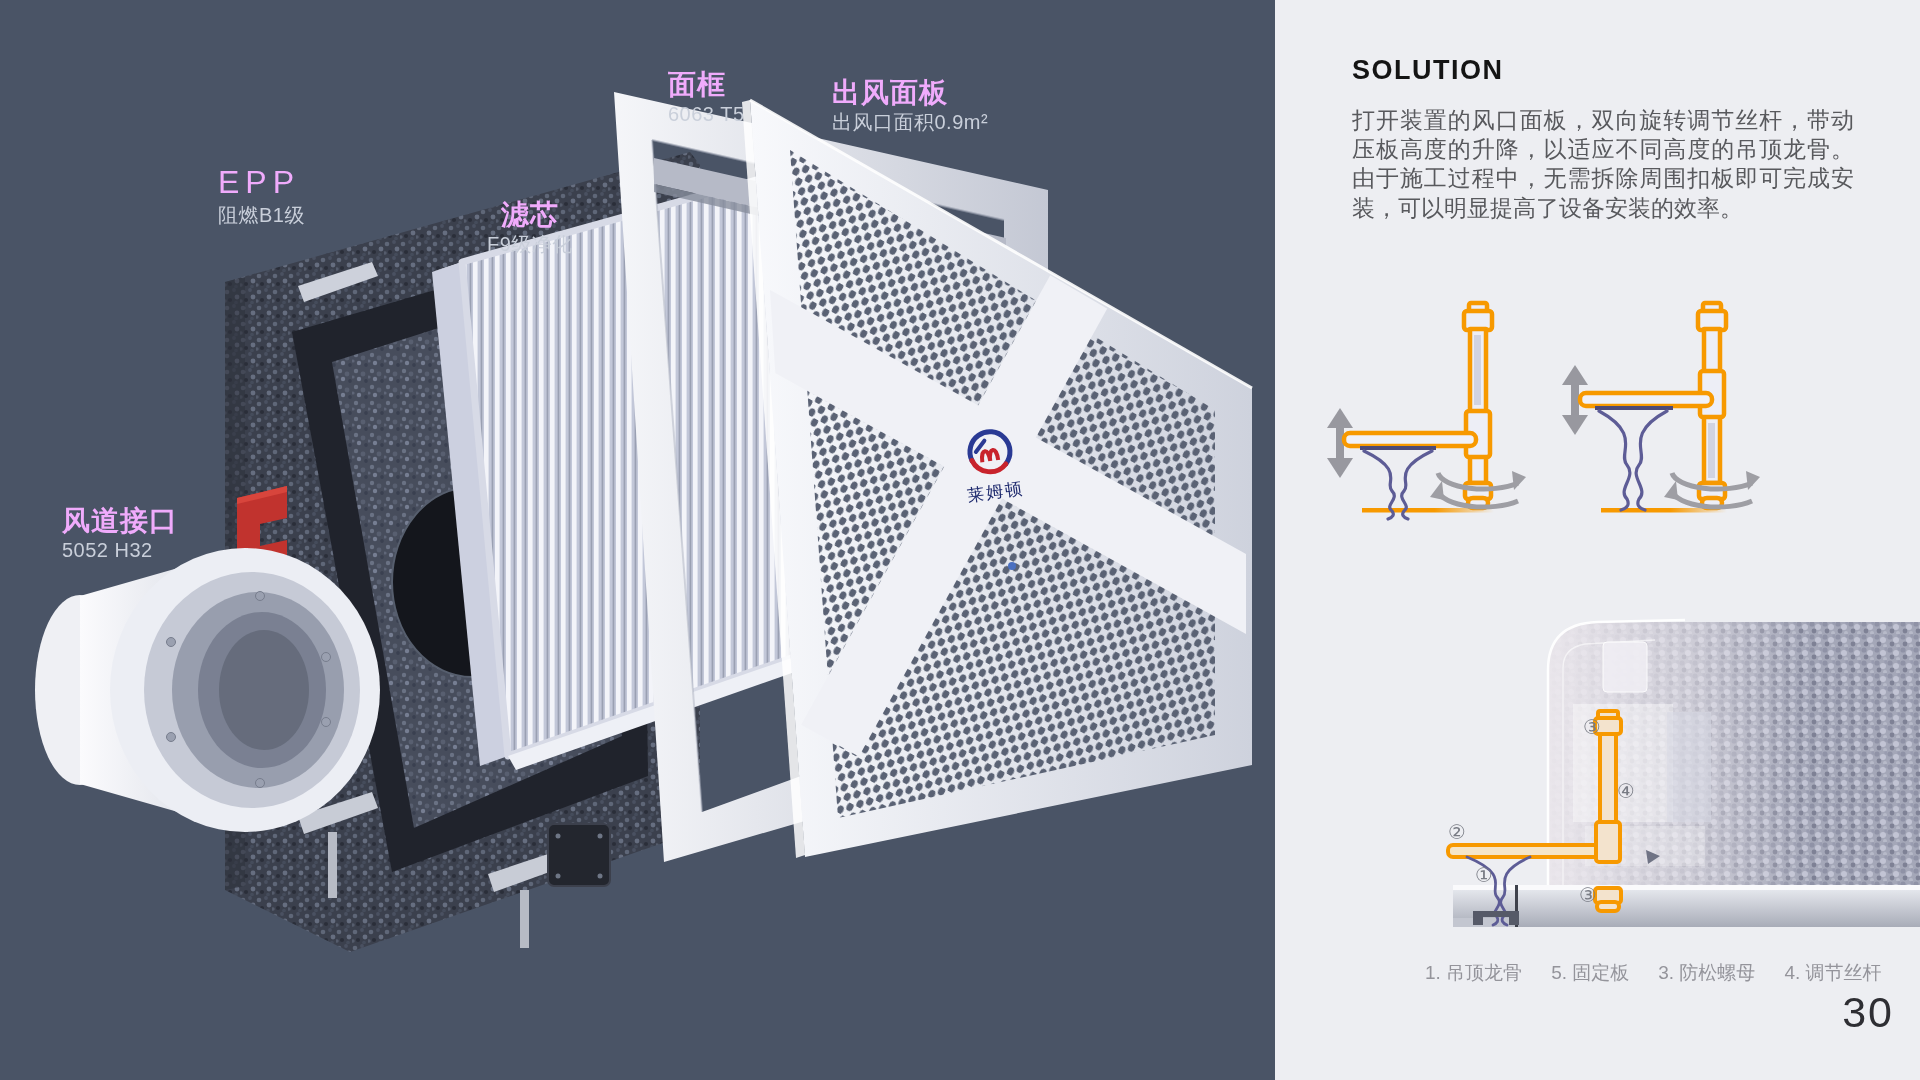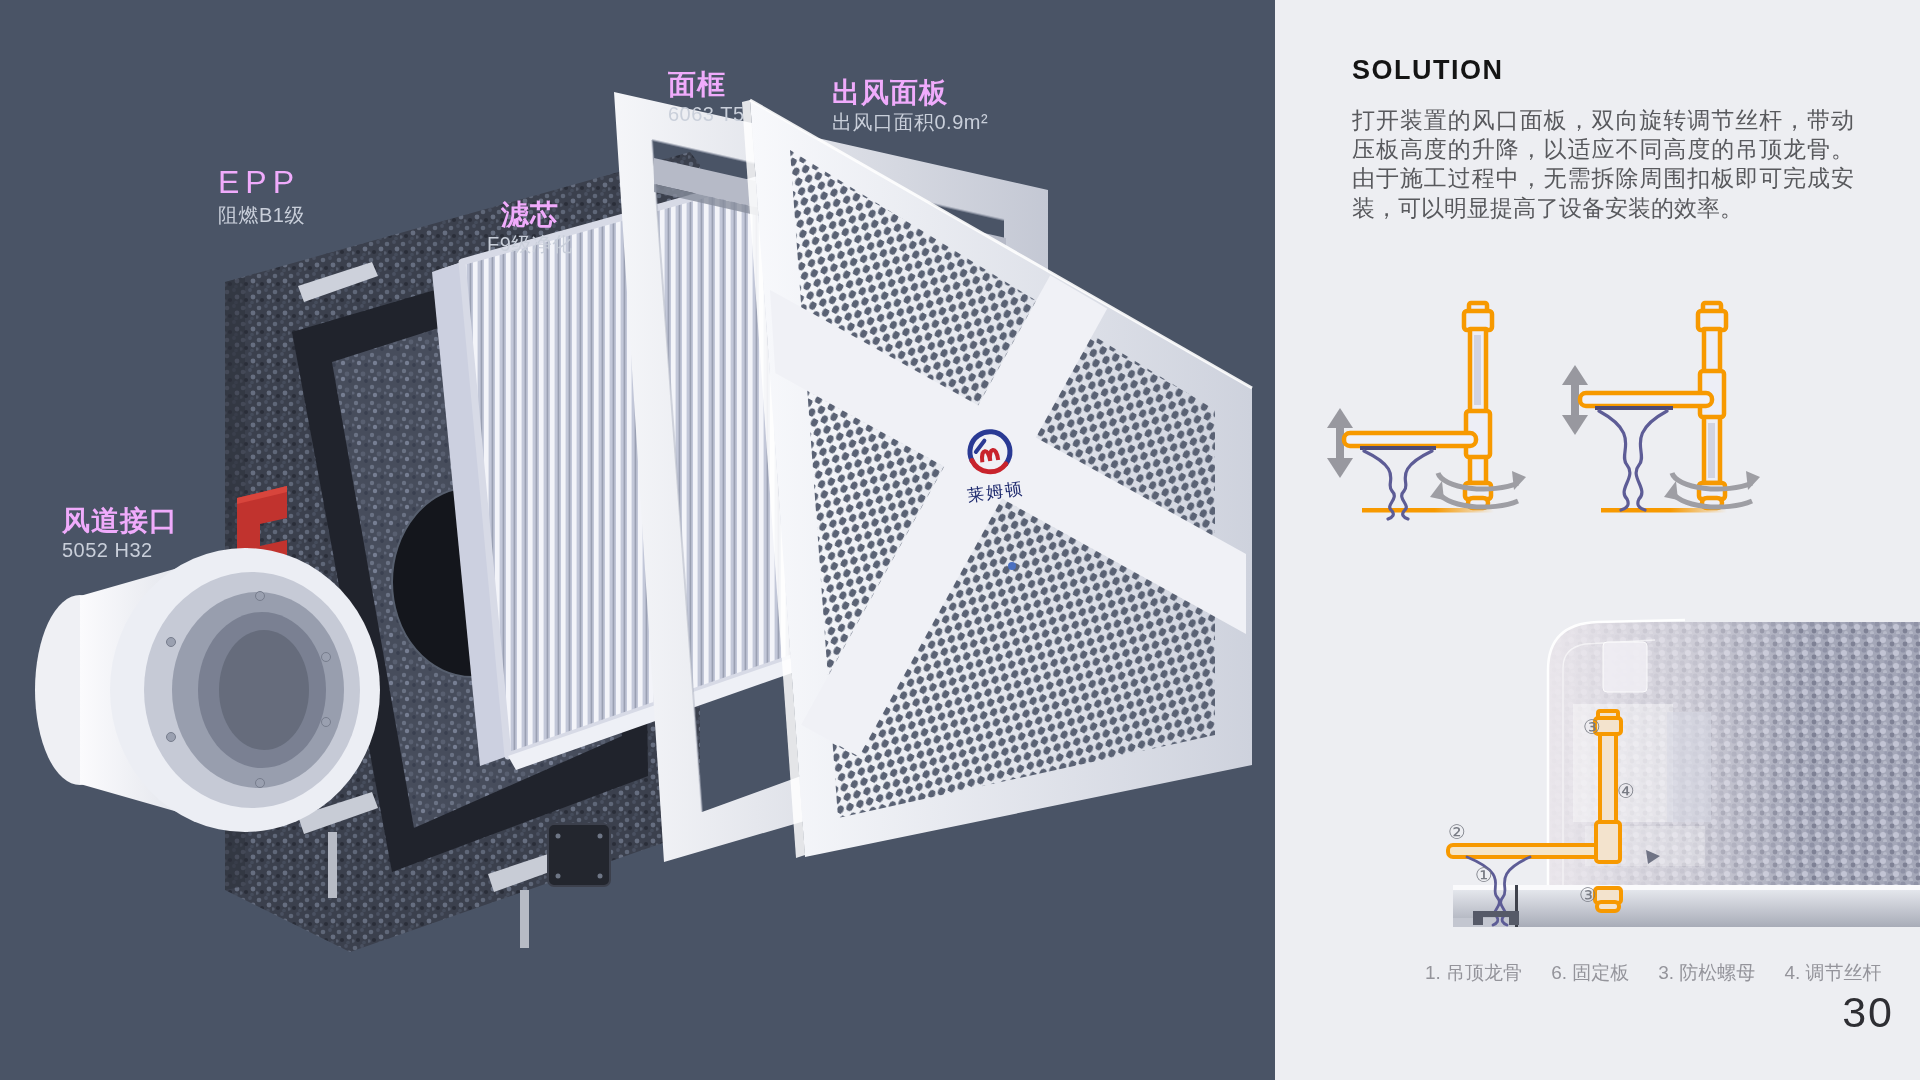--- a/index.html
+++ b/index.html
@@ -301,20 +301,20 @@
         <text x="3" y="231">②</text>
         <text x="30" y="274">①</text>
         <text x="138" y="126">③</text>
         <text x="172" y="190">④</text>
         <text x="134" y="294">③</text>
       </g>
     </svg>
 
     <div class="legend">
       <span>1. 吊顶龙骨</span>
-      <span>6. 固定板</span>
+      <span>5. 固定板</span>
       <span>3. 防松螺母</span>
       <span>4. 调节丝杆</span>
     </div>
     <div class="pageno">30</div>
   </div>
 
 </div>
 
 </body></html>

